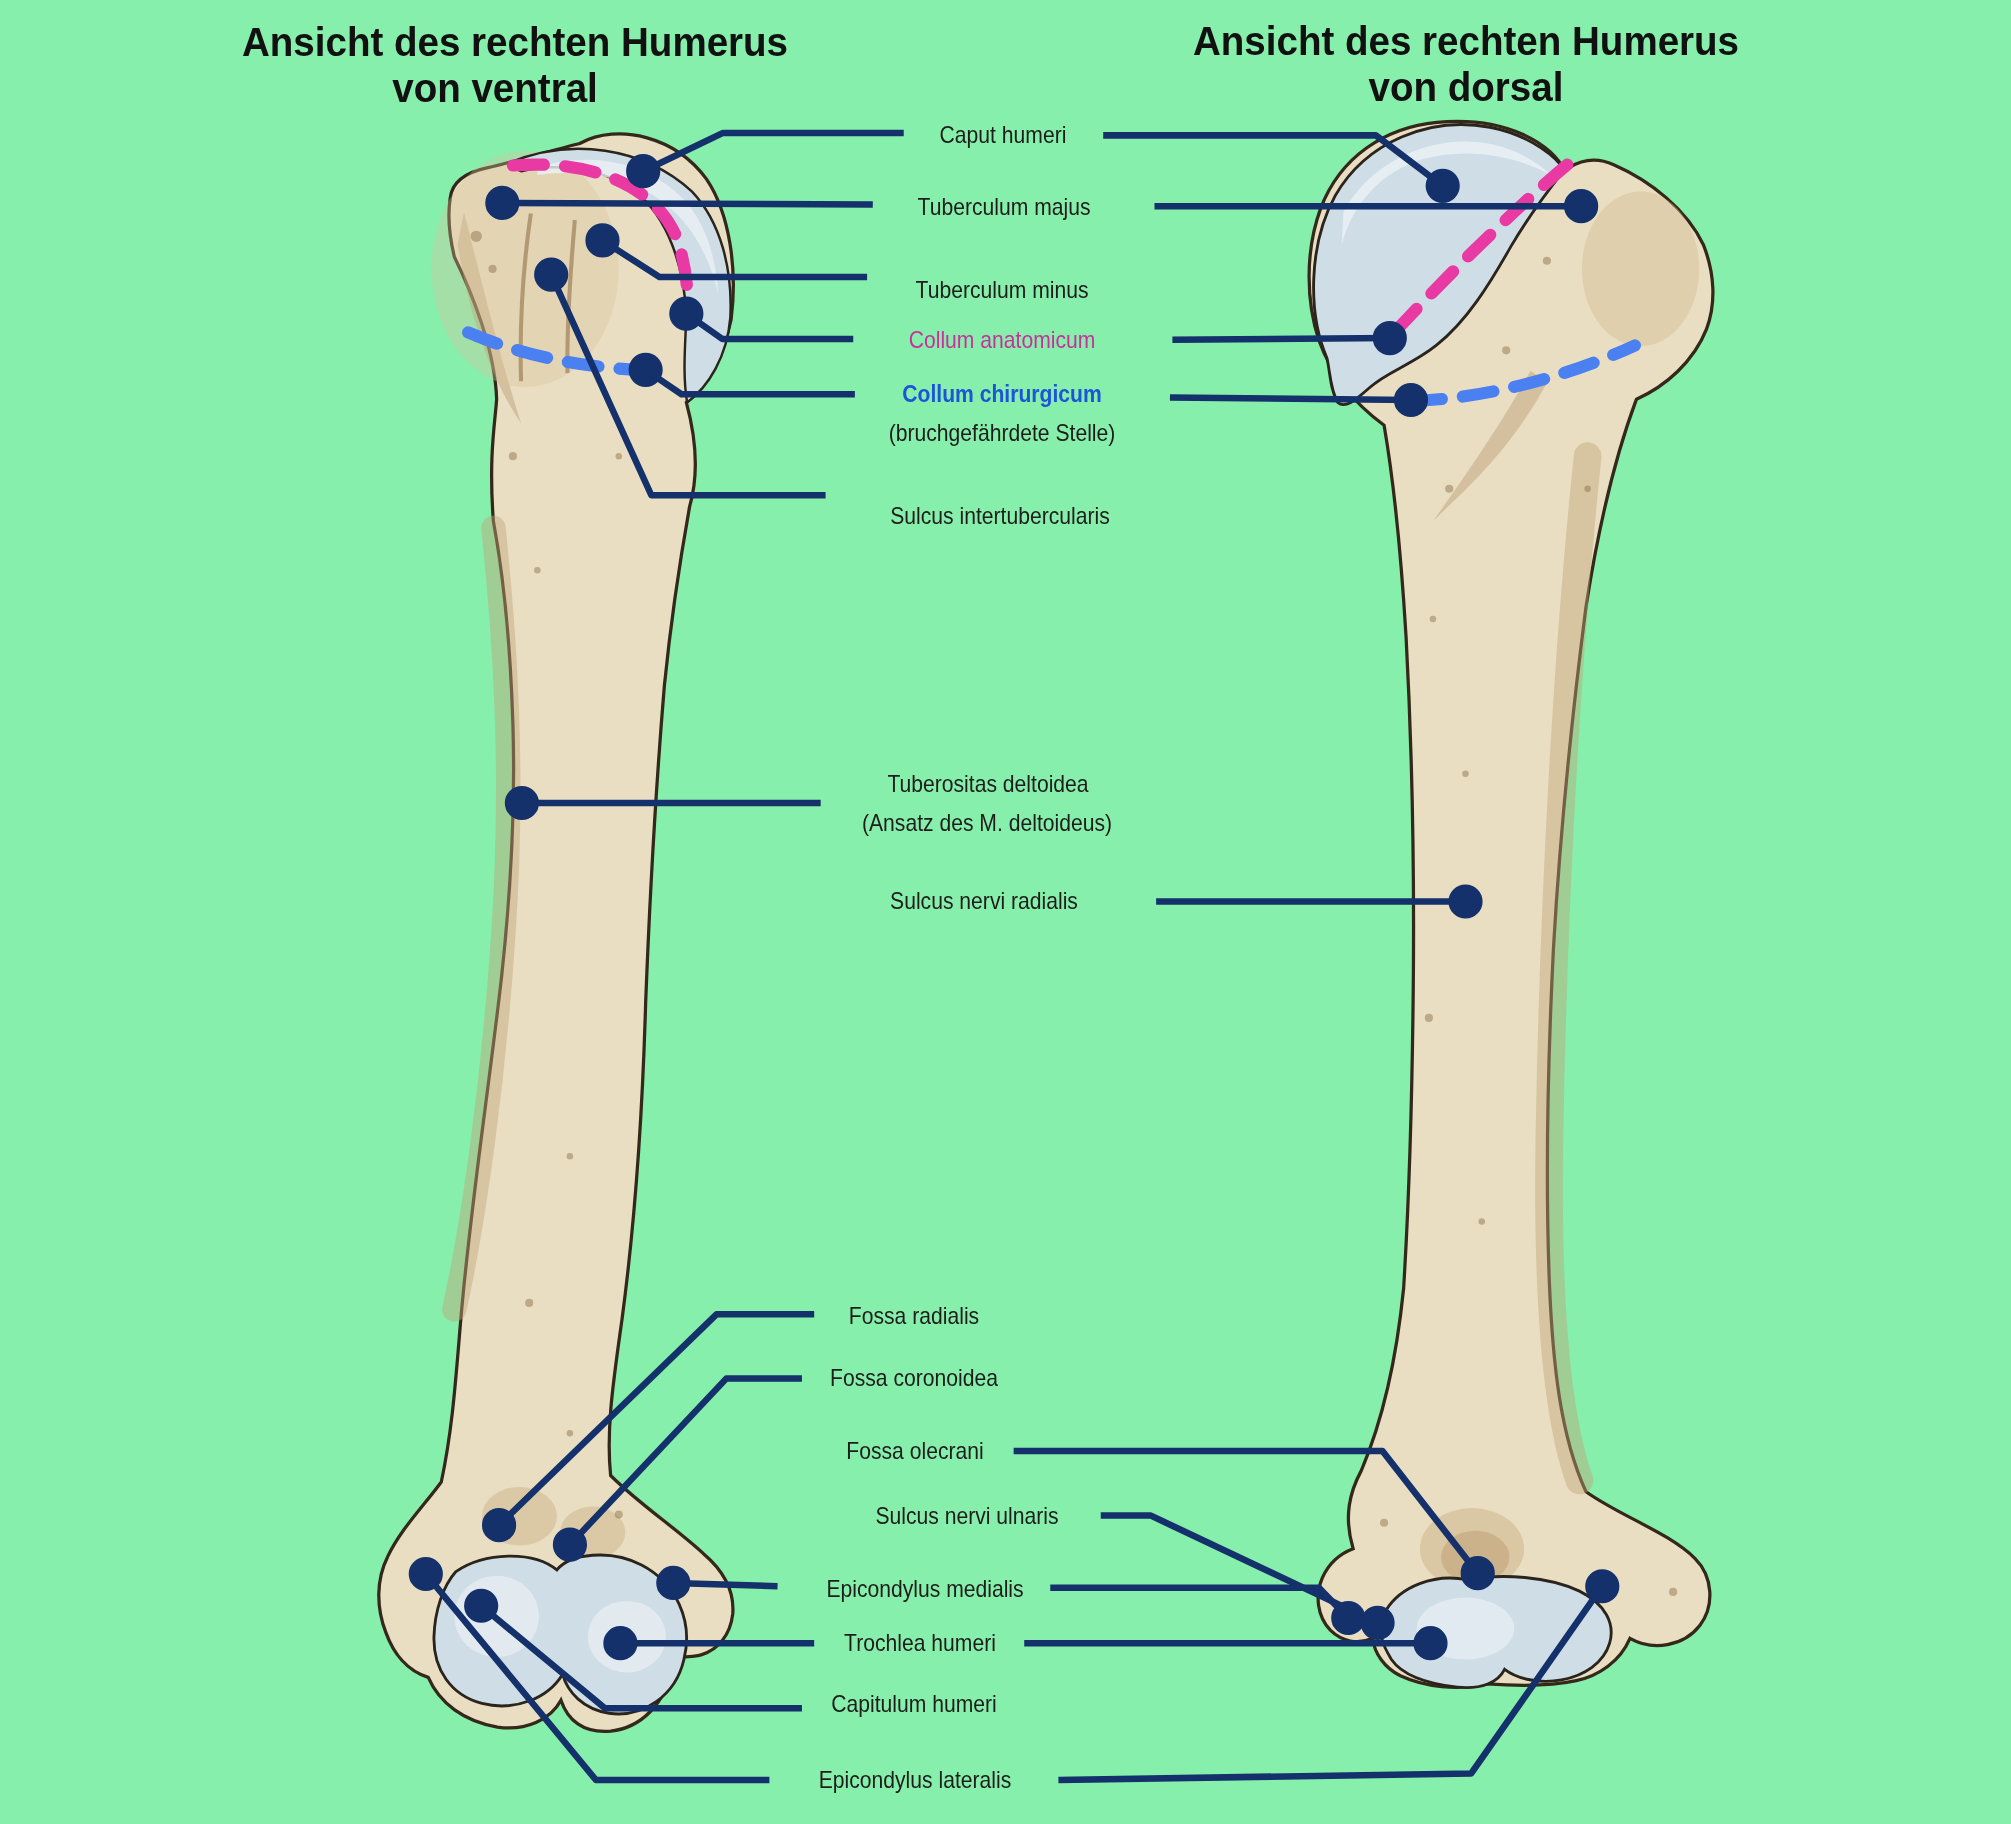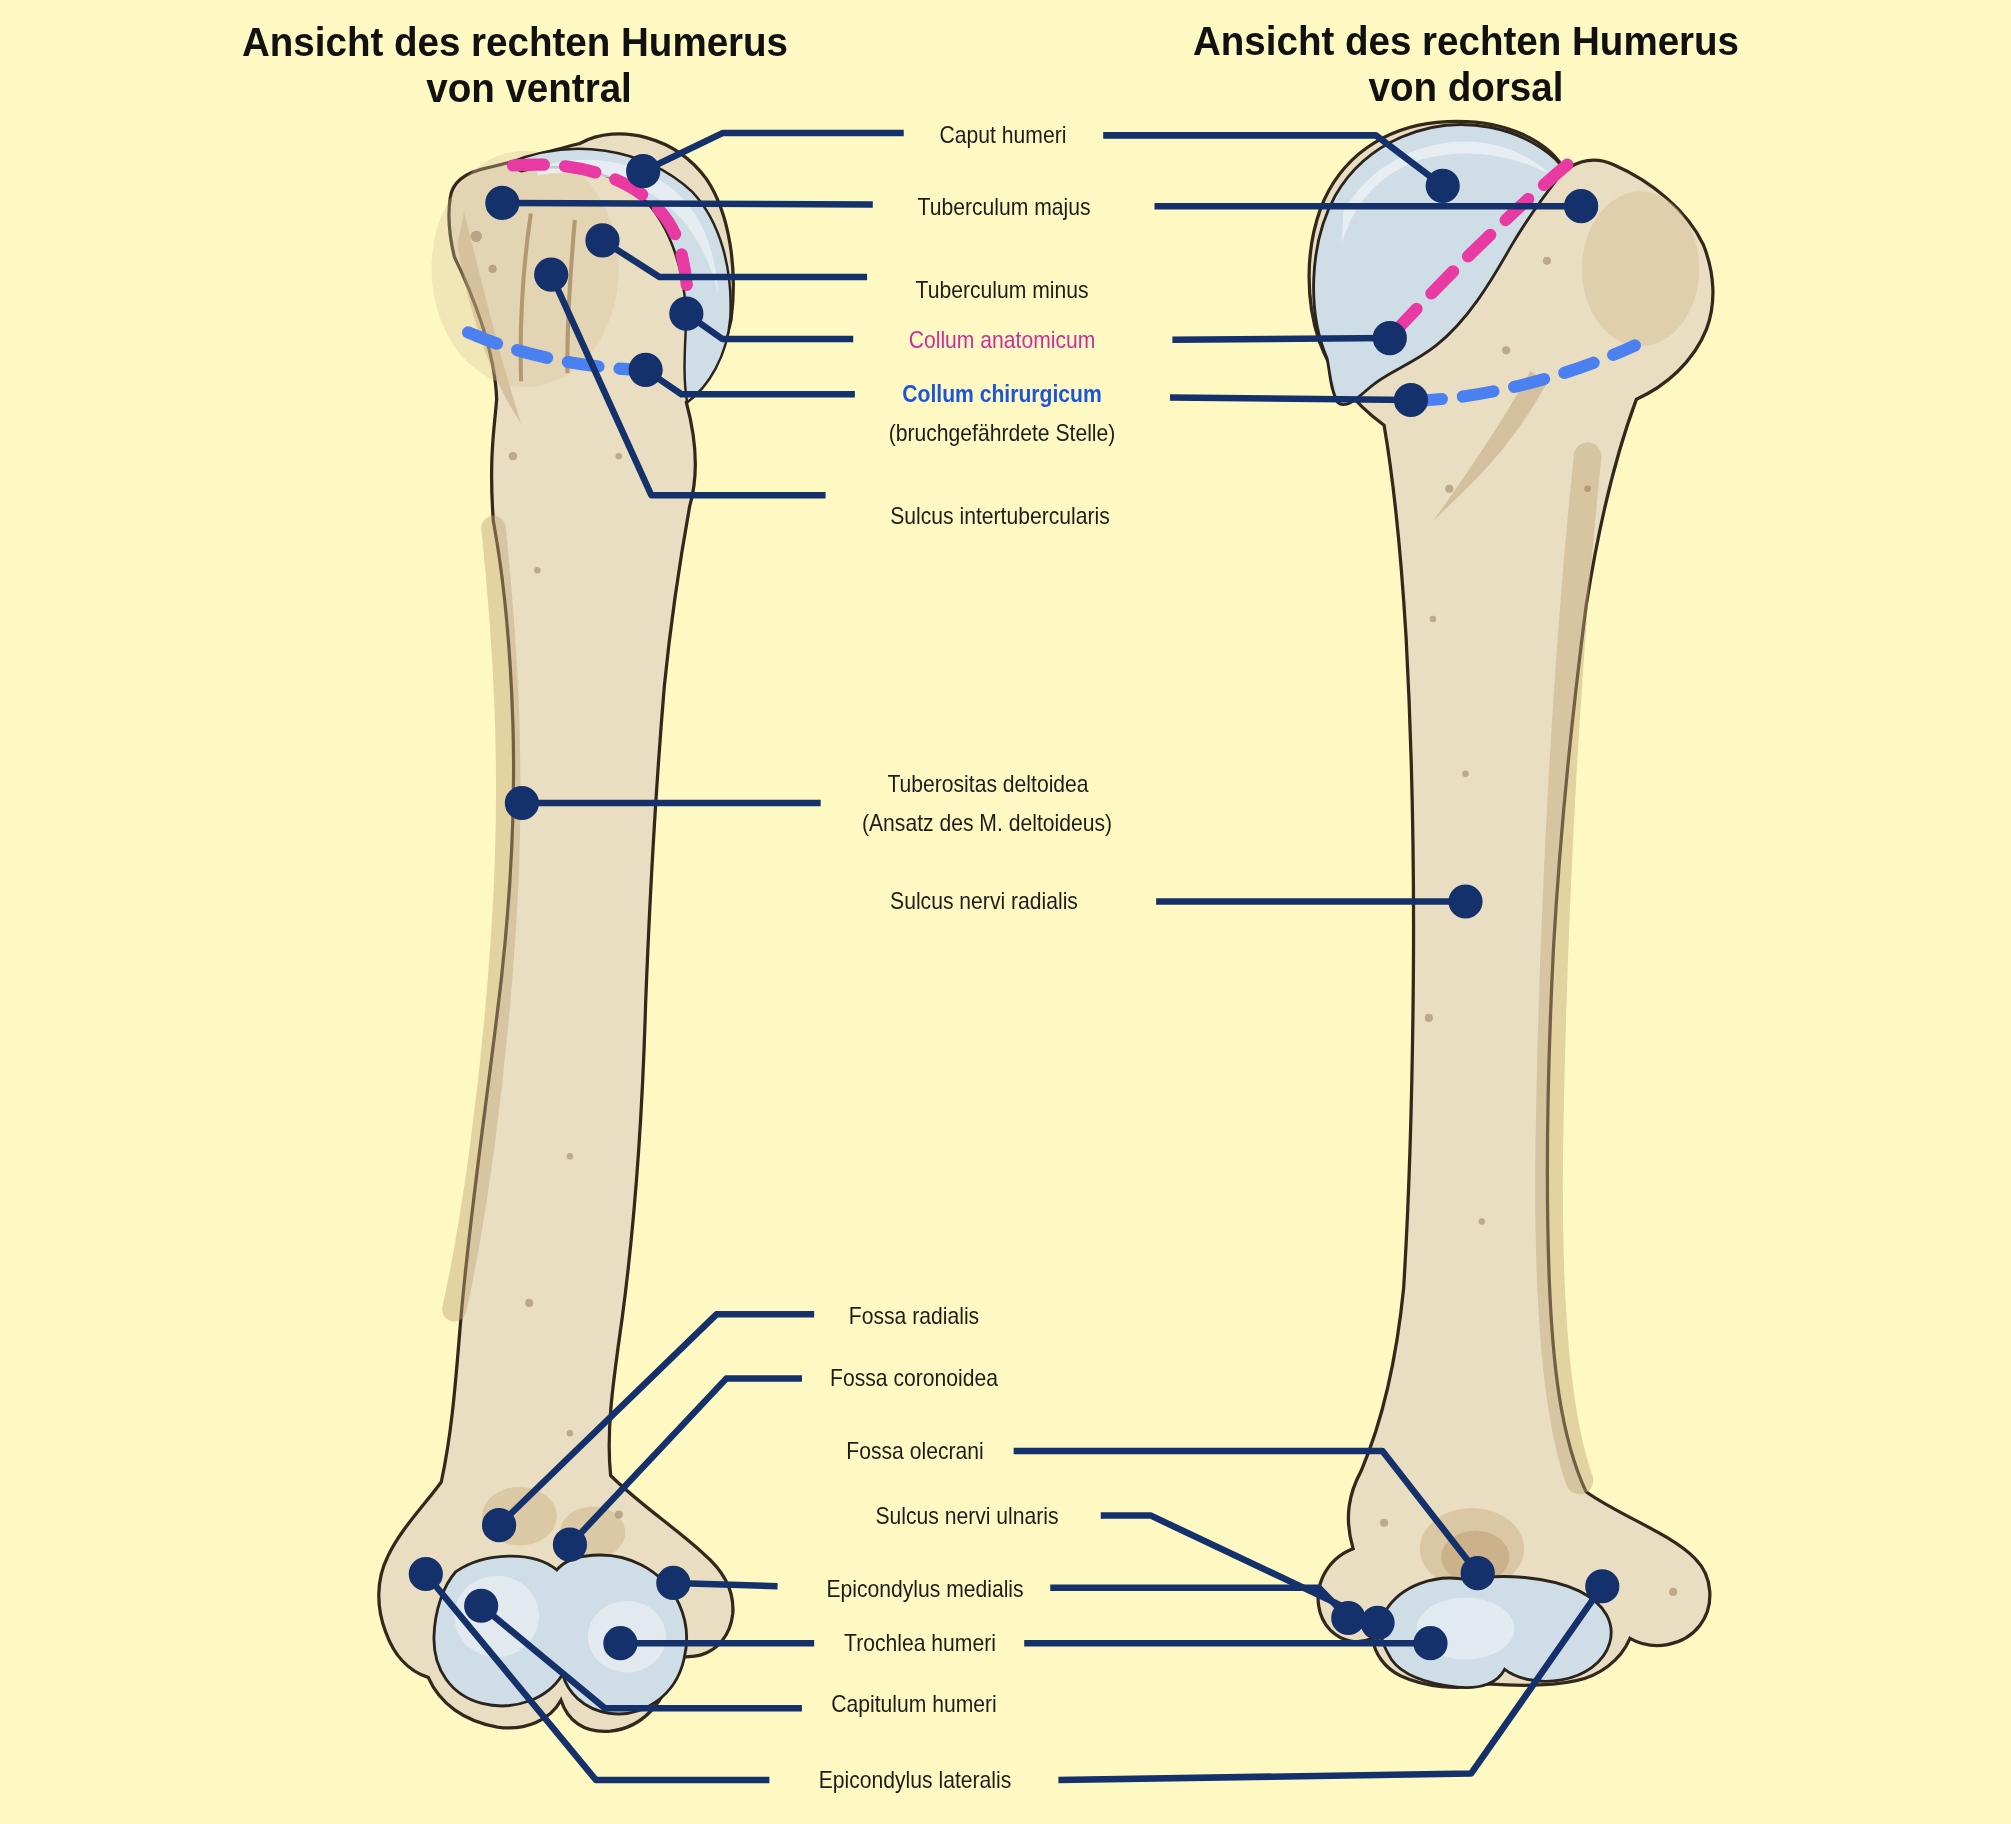--- a/index.html
+++ b/index.html
@@ -1,16 +1,16 @@
 <!DOCTYPE html>
 <html style="font-size:13px"><head>
 <meta charset="utf-8">
 <style>
   html,body{margin:0;padding:0;background:#ffffff;}
-  #canvas{position:relative;width:2011px;height:1825px;background:#fef9c3;overflow:hidden;
+  #canvas{position:relative;width:2011px;height:1825px;background:#86efac;overflow:hidden;
           font-family:"Liberation Sans",sans-serif;}
   #art{position:absolute;left:0;top:0;}
   .lbl{position:absolute;transform:translate(-50%,-50%);white-space:nowrap;
        font-size:24px;line-height:1.15;color:#1d1d1b;text-align:center;}
   .lbl>span{display:inline-block;transform:scaleX(.88);}
   .lbl.pink{color:#c9309e;font-weight:normal;}
   .lbl.blue{color:#1c55d8;font-weight:bold;}
   .title{position:absolute;transform:translate(-50%,-50%);white-space:nowrap;
          font-size:41px;font-weight:bold;color:#111111;}
   .title>span{display:inline-block;transform:scaleX(.94);}
@@ -211,21 +211,21 @@
           <circle cx="1757" cy="2018" r="17" fill="#14316b"></circle>
         </g>
     <g>
       <polyline points="1300,2186 1807,2178 1968,1948"></polyline>
           <circle cx="1968" cy="1948" r="17" fill="#14316b"></circle>
         </g>
   </g>
 </svg>
 
 <div class="title" style="left:515px;top:42px"><span>Ansicht des rechten Humerus</span></div>
-<div class="title" style="left:529px;top:88px"><span>von ventral</span></div>
+<div class="title" style="left:495px;top:88px"><span>von ventral</span></div>
 <div class="title" style="left:1466px;top:41px"><span>Ansicht des rechten Humerus</span></div>
 <div class="title" style="left:1466px;top:87px"><span>von dorsal</span></div>
 
 <div class="lbl" style="left:1003px;top:135px"><span>Caput humeri</span></div>
 <div class="lbl" style="left:1004px;top:207px"><span>Tuberculum majus</span></div>
 <div class="lbl" style="left:1002px;top:290px"><span>Tuberculum minus</span></div>
 <div class="lbl pink" style="left:1002px;top:340px"><span>Collum anatomicum</span></div>
 <div class="lbl blue" style="left:1002px;top:394px"><span>Collum chirurgicum</span></div>
 <div class="lbl" style="left:1002px;top:433px"><span>(bruchgefährdete Stelle)</span></div>
 <div class="lbl" style="left:1000px;top:516px"><span>Sulcus intertubercularis</span></div>

